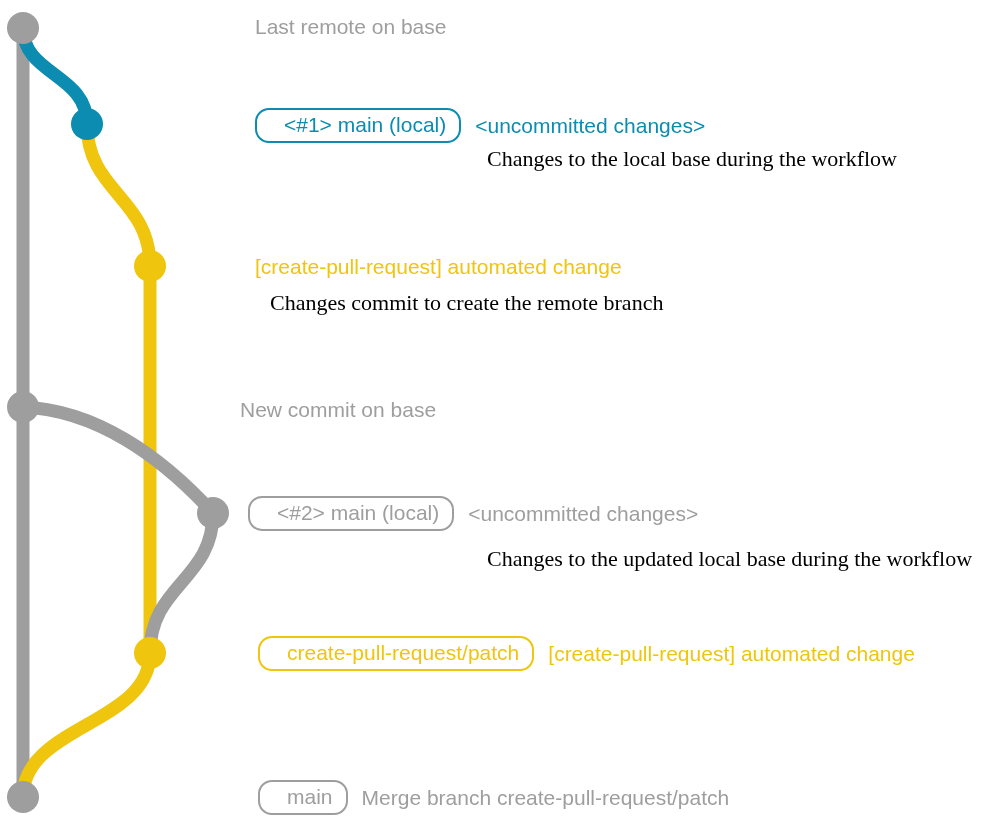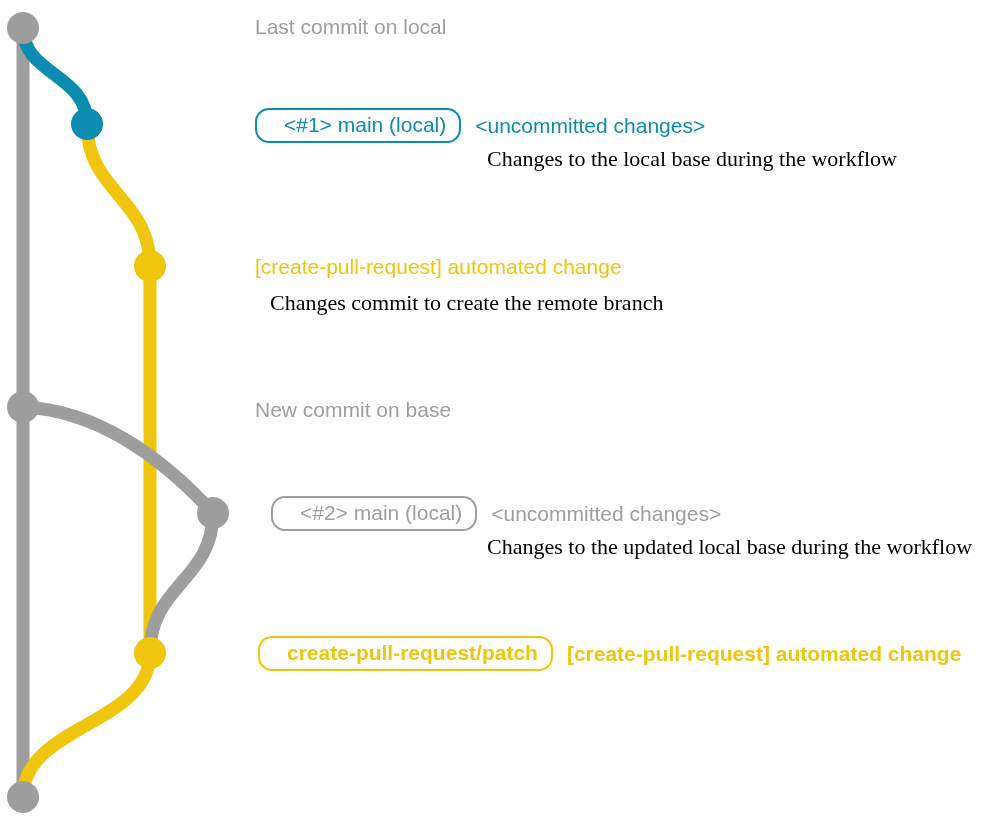--- a/index.html
+++ b/index.html
@@ -98,43 +98,47 @@
   <circle cx="150" cy="266" r="16" fill="#efc50d"></circle>
   <circle cx="23" cy="407" r="16" fill="#9e9e9e"></circle>
   <circle cx="213" cy="513" r="16" fill="#9e9e9e"></circle>
   <circle cx="150" cy="653" r="16" fill="#efc50d"></circle>
   <circle cx="23" cy="797" r="16" fill="#9e9e9e"></circle>
 </svg>
 
 <div id="labels-layer">
 
   <div class="row" style="left:255px; top:16px;">
-    <span class="headline" style="color: rgb(158, 158, 158);">Last commit on local</span>
+    <span class="headline" style="color: rgb(158, 158, 158);">Last remote on base</span>
   </div>
 
   <div class="row" style="left:255px; top:108px;">
     <span class="pill" style="color: rgb(11, 140, 176);">&lt;#1&gt; main (local)</span>
     <span class="headline" style="color: rgb(11, 140, 176);">&lt;uncommitted changes&gt;</span>
   </div>
   <div class="subline" style="left:487px; top:148px;">Changes to the local base during the workflow</div>
 
   <div class="row" style="left:255px; top:256px;">
     <span class="headline" style="color: rgb(239, 197, 13);">[create-pull-request] automated change</span>
   </div>
   <div class="subline" style="left:270px; top:292px;">Changes commit to create the remote branch</div>
 
-  <div class="row" style="left:255px; top:399px;">
+  <div class="row" style="left:240px; top:399px;">
     <span class="headline" style="color: rgb(158, 158, 158);">New commit on base</span>
   </div>
 
-  <div class="row" style="left:271px; top:496px;">
+  <div class="row" style="left:248px; top:496px;">
     <span class="pill" style="color: rgb(158, 158, 158);">&lt;#2&gt; main (local)</span>
     <span class="headline" style="color: rgb(158, 158, 158);">&lt;uncommitted changes&gt;</span>
   </div>
-  <div class="subline" style="left:487px; top:536px;">Changes to the updated local base during the workflow</div>
+  <div class="subline" style="left:487px; top:548px;">Changes to the updated local base during the workflow</div>
 
-  <div class="row" style="left:258px; top:636px;font-weight:bold;">
+  <div class="row" style="left:258px; top:636px;">
     <span class="pill" style="color: rgb(239, 197, 13);">create-pull-request/patch</span>
     <span class="headline" style="color: rgb(239, 197, 13);">[create-pull-request] automated change</span>
   </div>
 
+  <div class="row" style="left:258px; top:780px;">
+    <span class="pill" style="color: rgb(158, 158, 158);">main</span>
+    <span class="headline" style="color: rgb(158, 158, 158);">Merge branch create-pull-request/patch</span>
+  </div>
 
 </div>
 
 </body></html>

